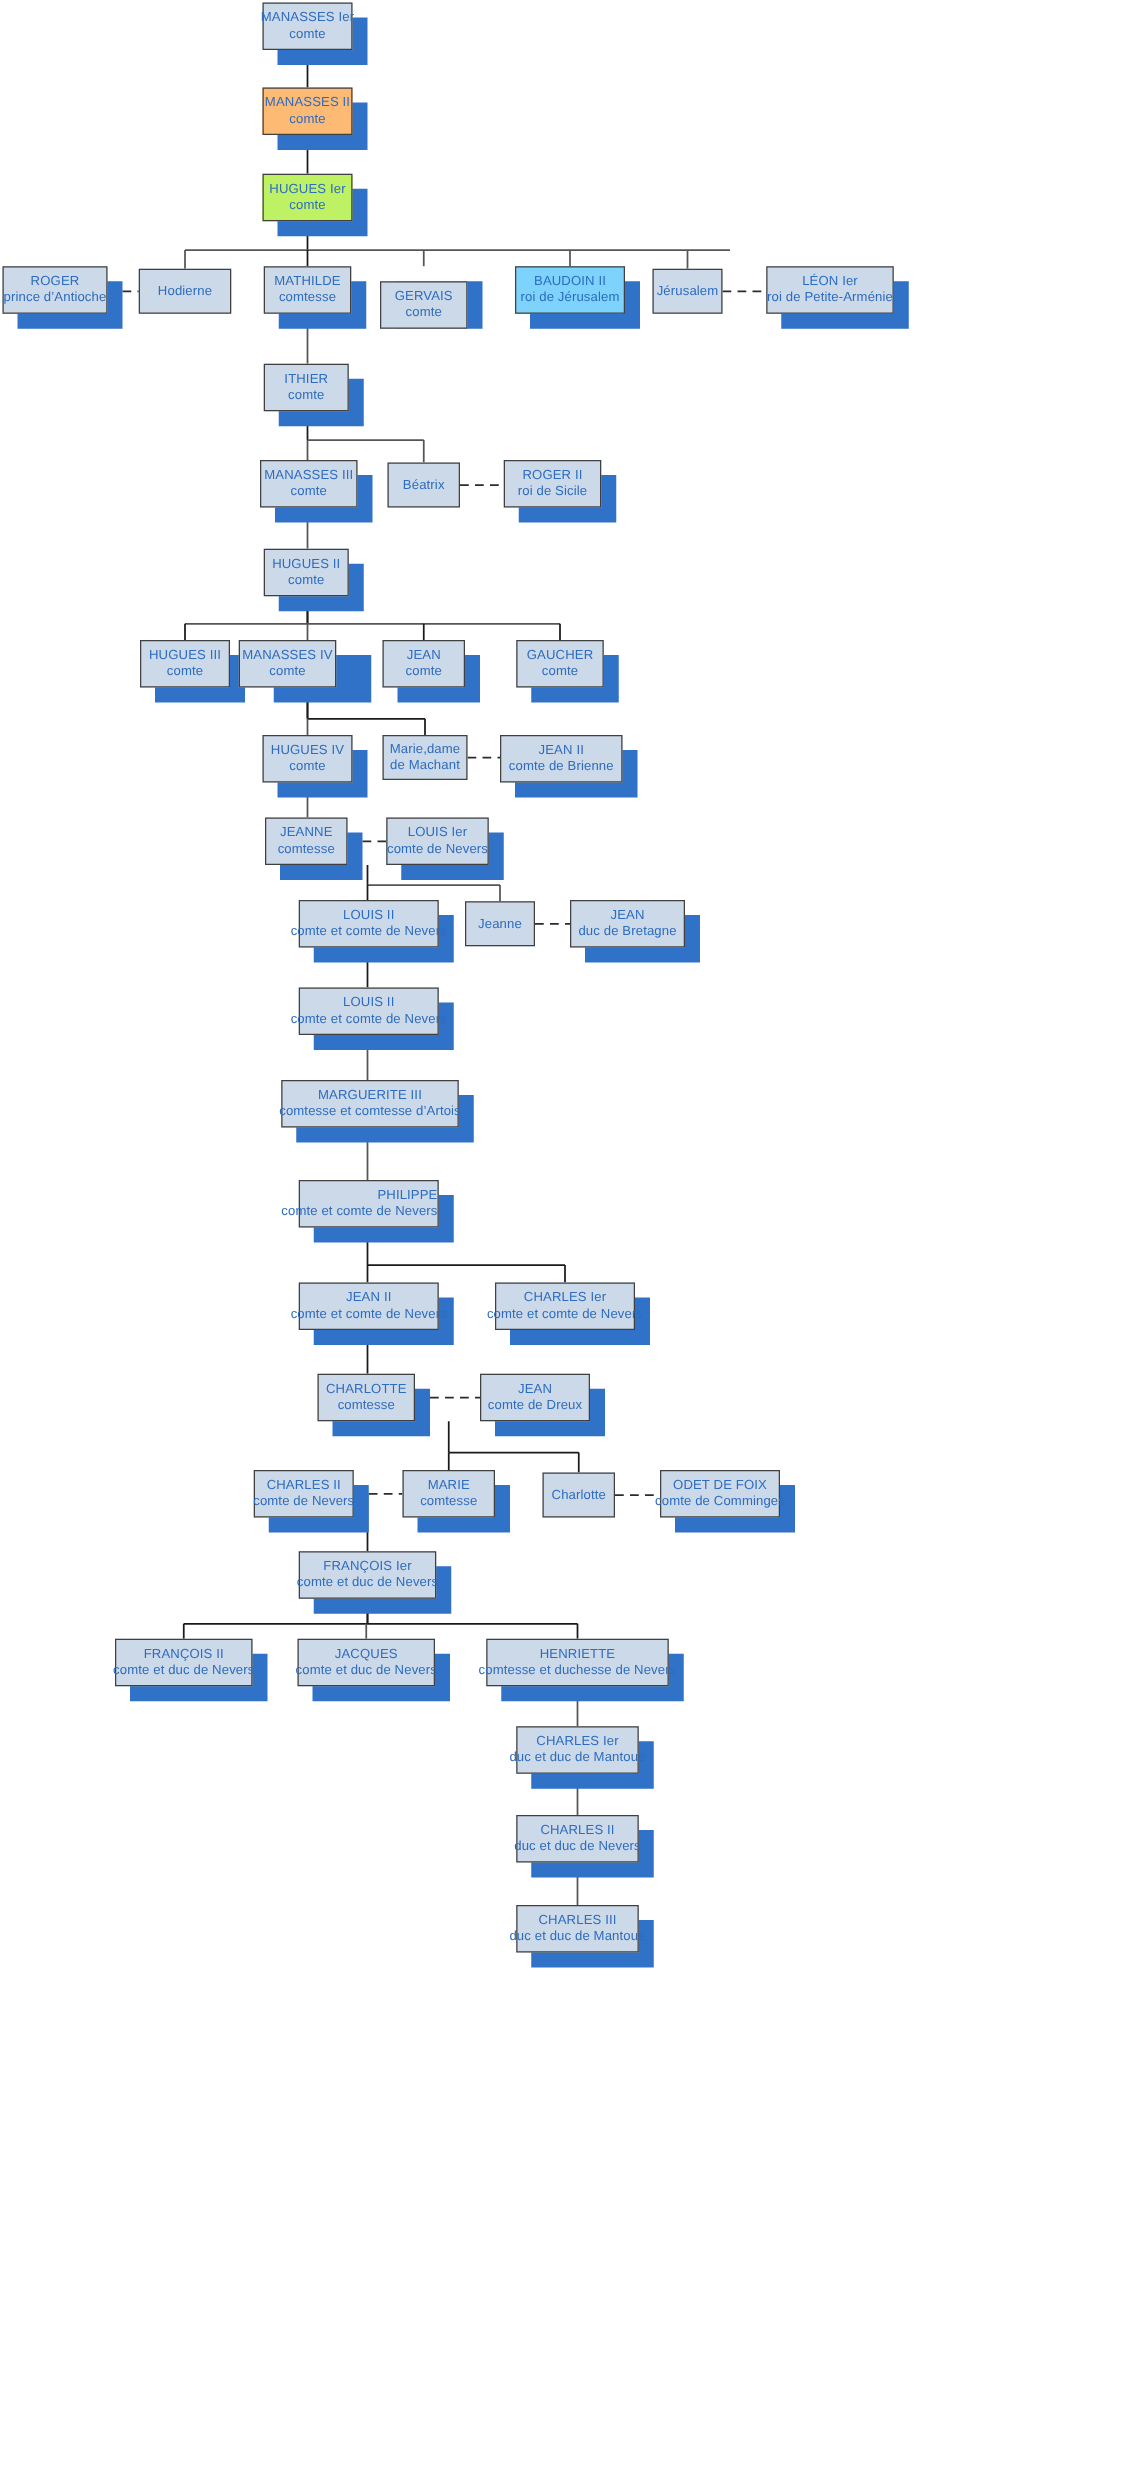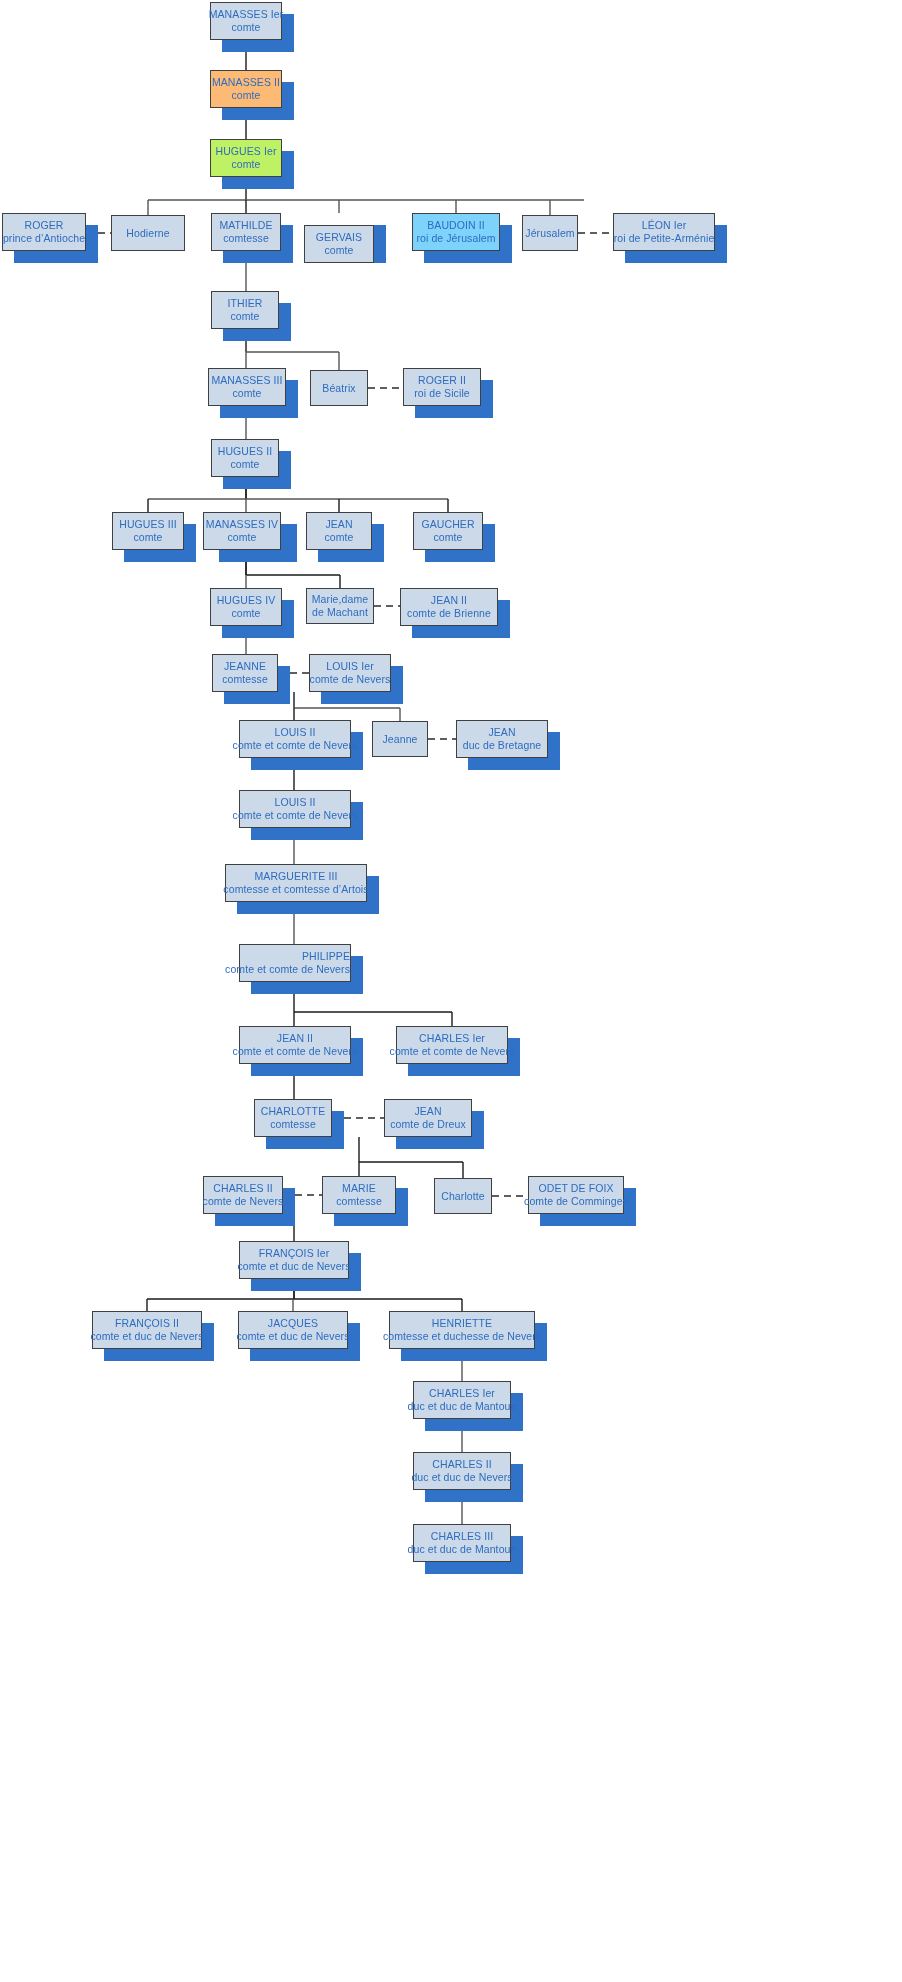--- a/index.html
+++ b/index.html
@@ -197,21 +197,21 @@
         <div class="l2">roi de Sicile</div>
       </div>
       <div class="node" style="left: 211px; top: 439px; width: 68px; height: 38px; background: rgb(204, 217, 232); border-color: rgb(64, 64, 64); color: rgb(45, 108, 192);">
         <div class="l1">HUGUES II</div>
         <div class="l2">comte</div>
       </div>
       <div class="node" style="left: 112px; top: 512px; width: 72px; height: 38px; background: rgb(204, 217, 232); border-color: rgb(64, 64, 64); color: rgb(45, 108, 192);">
         <div class="l1">HUGUES III</div>
         <div class="l2">comte</div>
       </div>
-      <div class="node" style="left: 203px; top: 512px; width: 78px; height: 38px; background: rgb(204, 217, 232); border-color: rgb(64, 64, 64); color: rgb(45, 108, 192);">
+      <div class="node" style="left: 191px; top: 512px; width: 78px; height: 38px; background: rgb(204, 217, 232); border-color: rgb(64, 64, 64); color: rgb(45, 108, 192);">
         <div class="l1">MANASSES IV</div>
         <div class="l2">comte</div>
       </div>
       <div class="node" style="left: 306px; top: 512px; width: 66px; height: 38px; background: rgb(204, 217, 232); border-color: rgb(64, 64, 64); color: rgb(45, 108, 192);">
         <div class="l1">JEAN</div>
         <div class="l2">comte</div>
       </div>
       <div class="node" style="left: 413px; top: 512px; width: 70px; height: 38px; background: rgb(204, 217, 232); border-color: rgb(64, 64, 64); color: rgb(45, 108, 192);">
         <div class="l1">GAUCHER</div>
         <div class="l2">comte</div>

